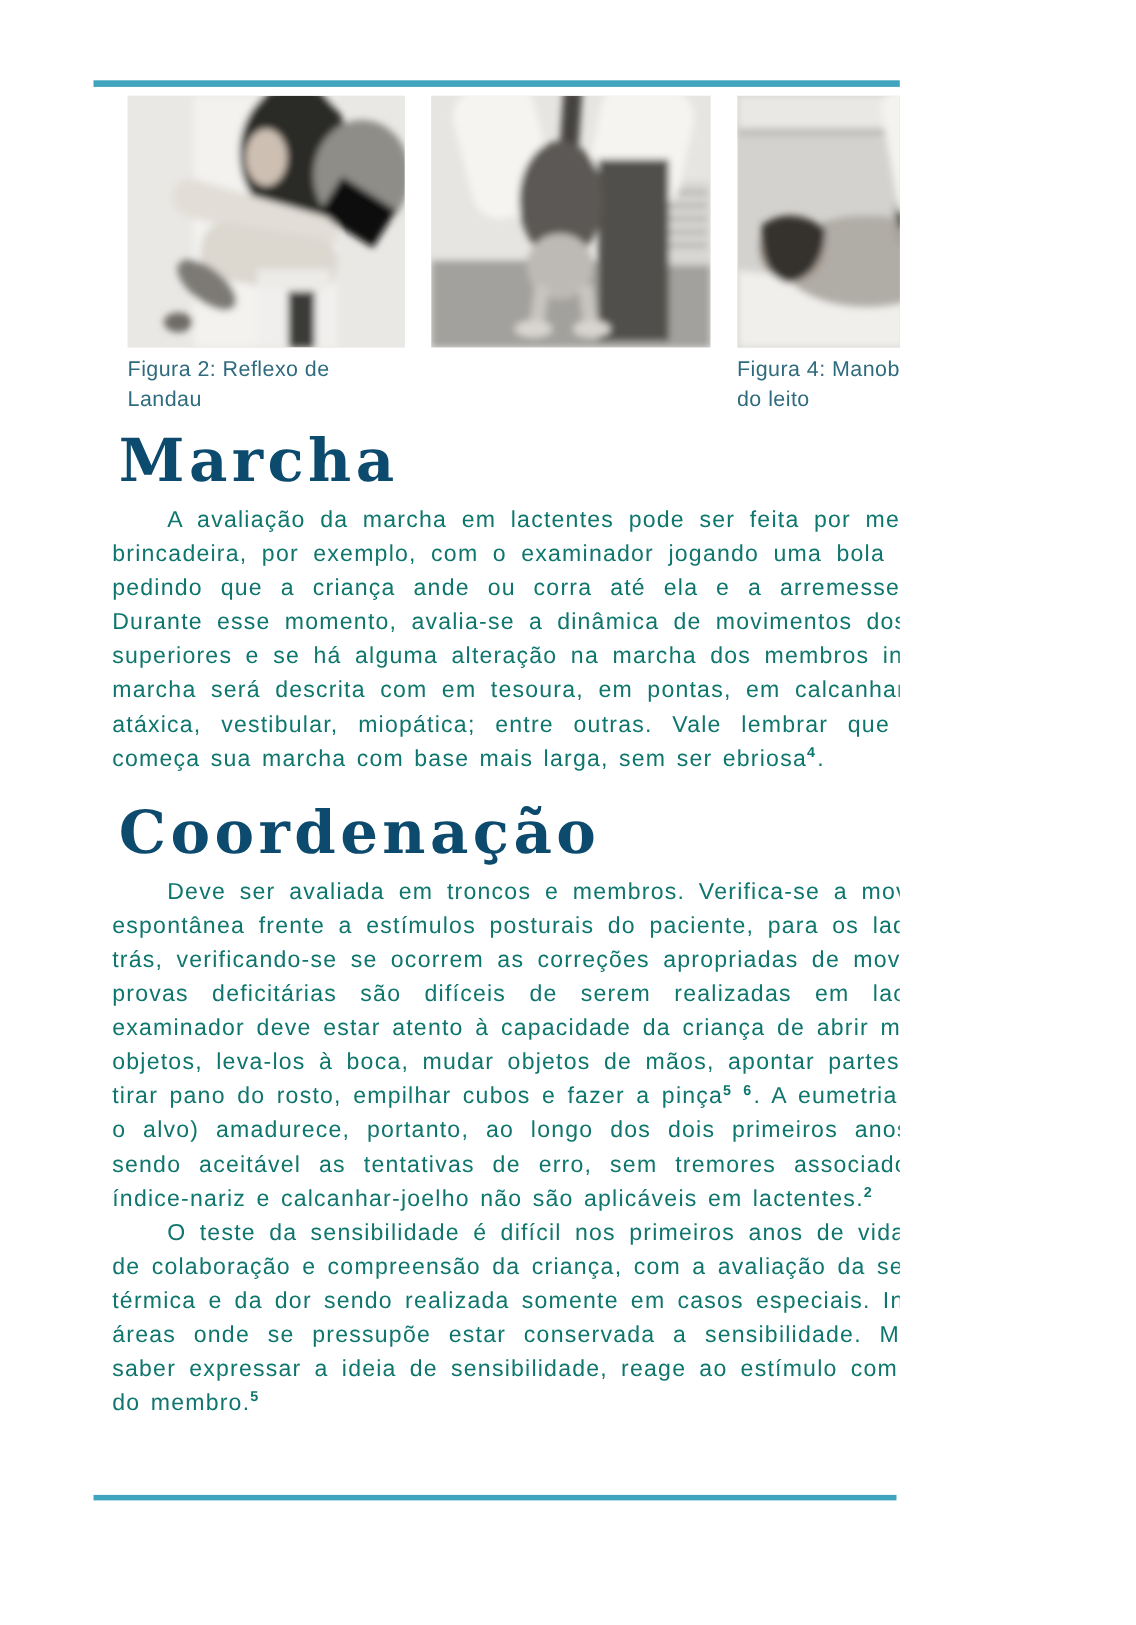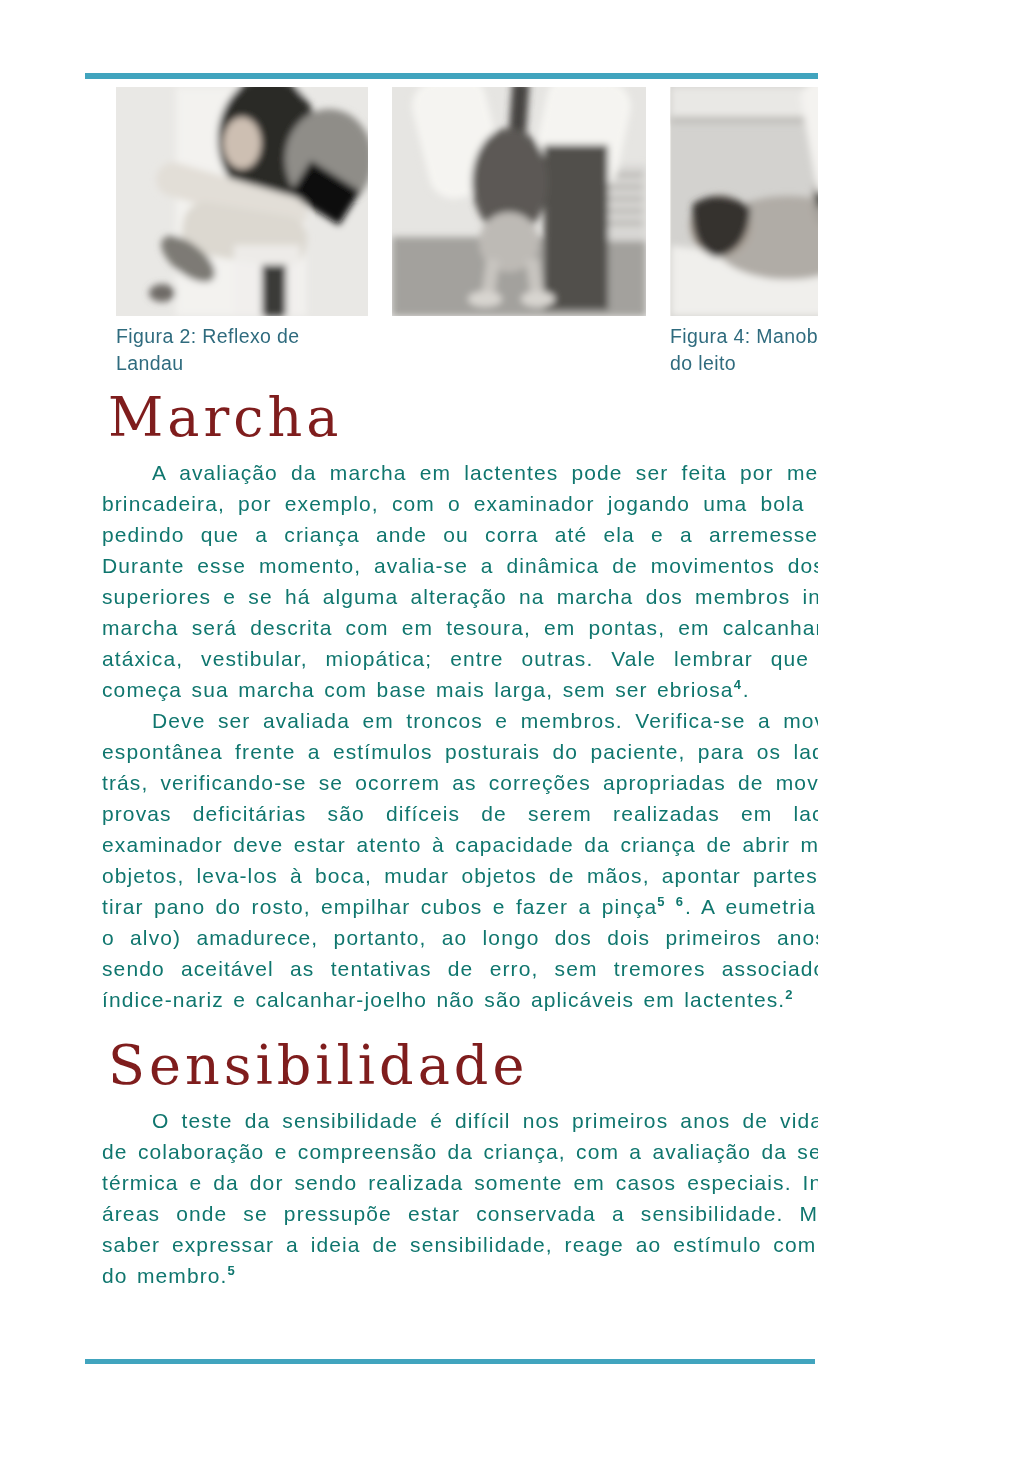--- a/index.html
+++ b/index.html
@@ -49,25 +49,25 @@
   }
 
   
   .content {
     position: absolute;
     left: 102px; top: 388px;
     width: 831px;
   }
   .section-heading {
     font-family: "DejaVu Serif", serif;
-    font-weight: 400;
+    font-weight: 700;
     font-size: 54px;
     line-height: 60px;
     letter-spacing: 4px;
-    color: #7f1d1d;
+    color: #0c4a6e;
     margin: 0 0 9px 6px;
   }
   section + section .section-heading { margin-top: 21px; }
   p.body-par {
     margin: 0;
     font-size: 21px;
     line-height: 31px;
     text-align: justify;
     text-indent: 50px;
     letter-spacing: 1.1px;
@@ -201,25 +201,25 @@
   </div>
 
   <main class="content">
 
     <section>
       <h2 class="section-heading">Marcha</h2>
       <p class="body-par"><span>A avaliação da marcha em lactentes pode ser feita por meio de uma brincadeira, por exemplo, com o examinador jogando uma bola pequena e pedindo que a criança ande ou corra até ela e a arremesse de volta. Durante esse momento, avalia-se a dinâmica de movimentos dos membros superiores e se há alguma alteração na marcha dos membros inferiores. A marcha será descrita com em tesoura, em pontas, em calcanhar, parética, atáxica, vestibular, miopática; entre outras. Vale lembrar que a criança começa sua marcha com base mais larga, sem ser ebriosa</span><sup>4</sup><span>.</span></p>
     </section>
 
     <section>
+      <h2 class="section-heading">Coordenação</h2>
       <p class="body-par"><span>Deve ser avaliada em troncos e membros. Verifica-se a movimentação espontânea frente a estímulos posturais do paciente, para os lados e para trás, verificando-se se ocorrem as correções apropriadas de movimento. As provas deficitárias são difíceis de serem realizadas em lactentes. O examinador deve estar atento à capacidade da criança de abrir mãos, pegar objetos, leva-los à boca, mudar objetos de mãos, apontar partes do corpo, tirar pano do rosto, empilhar cubos e fazer a pinça</span><sup>5 6</sup><span>. A eumetria (não errar o alvo) amadurece, portanto, ao longo dos dois primeiros anos de vida, sendo aceitável as tentativas de erro, sem tremores associados. Provas índice-nariz e calcanhar-joelho não são aplicáveis em lactentes.</span><sup>2</sup></p>
     </section>
 
     <section>
-      <h2 class="section-heading">Sensibilidade</h2>
       <p class="body-par"><span>O teste da sensibilidade é difícil nos primeiros anos de vida, por falta de colaboração e compreensão da criança, com a avaliação da sensibilidade térmica e da dor sendo realizada somente em casos especiais. Inicia-se em áreas onde se pressupõe estar conservada a sensibilidade. Mesmo sem saber expressar a ideia de sensibilidade, reage ao estímulo com a retirada do membro.</span><sup>5</sup></p>
     </section>
 
   </main>
 
   <div class="footer-rule"></div>
   <div class="page-number-box">
     <span>174</span>
   </div>
 

